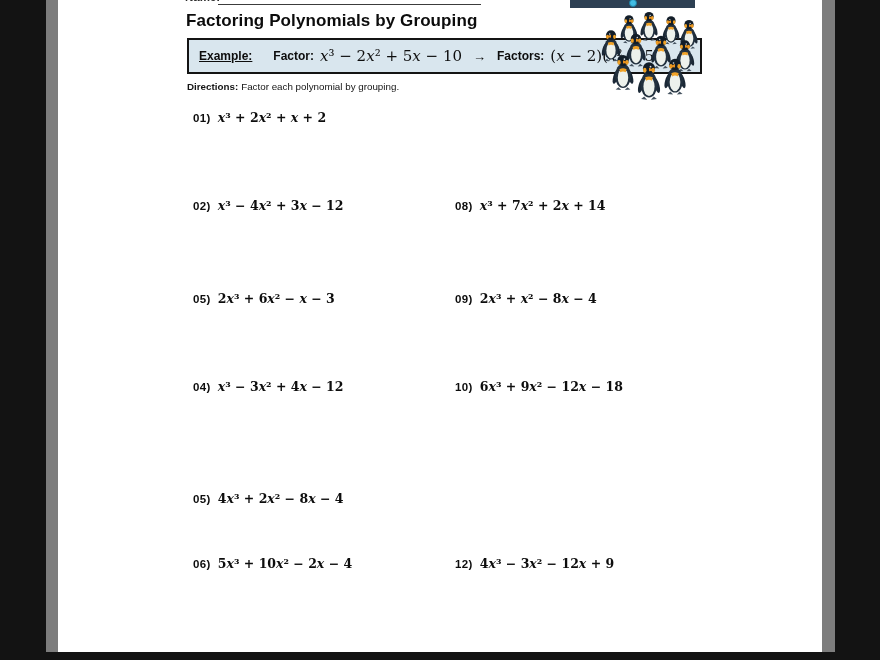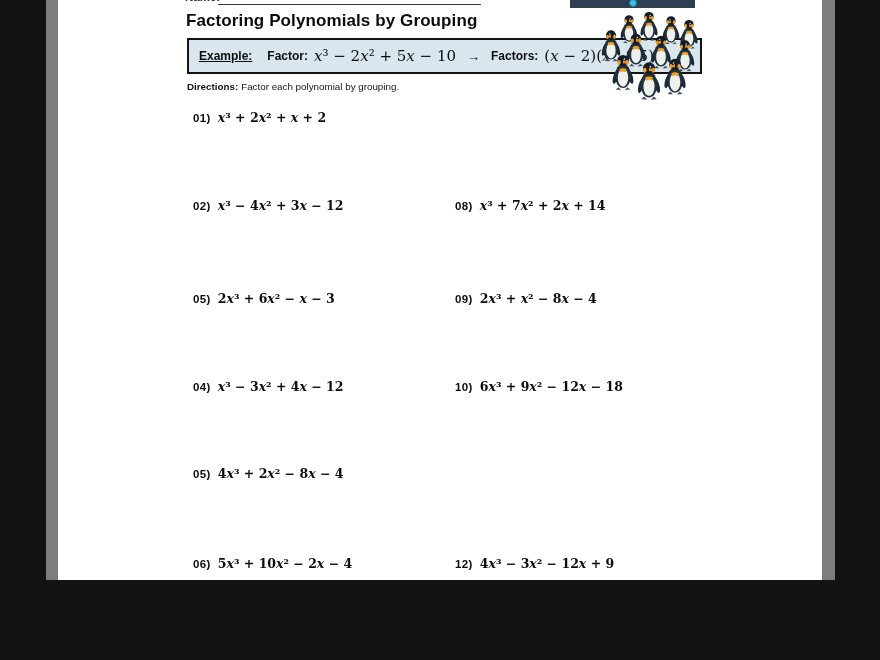--- a/index.html
+++ b/index.html
@@ -1,21 +1,21 @@
 <!DOCTYPE html>
 <html style="--frame-bg: #131313; --gutter-strip: #7d7d7d; --page-bg: #ffffff; --example-bg: #d9e6ee; --selection-bar: #2d4053; --selection-handle: #41bde4;"><head>
 <meta charset="utf-8">
 <style>
   html, body { margin: 0; padding: 0; background: #131313; }
   * { box-sizing: border-box; }
 
   .stage {
     position: relative;
     width: 880px;
-    height: 580px;
+    height: 652px;
     background: var(--frame-bg, #131313);
     overflow: hidden;
     font-family: "Liberation Sans", sans-serif;
   }
 
   .gutter-strip {
     position: absolute;
     top: 0;
     height: 660px;
     background: var(--gutter-strip, #7d7d7d);
@@ -95,21 +95,21 @@
     display: flex;
     align-items: center;
     padding-left: 10px;
     white-space: nowrap;
     font-size: 12px;
     color: #0d0d0d;
   }
   .ex-underline {
     font-weight: bold;
     text-decoration: underline;
-    margin-right: 15px;
+    margin-right: 21px;
   }
   .blabel { font-weight: bold; margin-right: 6px; }
 
   .math {
     font-family: "DejaVu Serif", serif;
     font-size: 15px;
     color: #0d0d0d;
   }
   .math i { font-style: italic; }
 
@@ -214,21 +214,21 @@
       <use href="#pg" transform="translate(32,64) scale(0.9)"></use>
       <use href="#pg" transform="translate(58,72) scale(0.96)"></use>
       <use href="#pg" transform="translate(84,68) scale(-0.92,0.92)"></use>
     </svg>
 
     <div class="problems">
         <div class="problem" style="left: 135px; top: 108px;"><span class="pnum">01)</span><span class="math"><i>x</i>³ + 2<i>x</i>² + <i>x</i> + 2</span></div>
         <div class="problem" style="left: 135px; top: 196px;"><span class="pnum">02)</span><span class="math"><i>x</i>³ − 4<i>x</i>² + 3<i>x</i> − 12</span></div>
         <div class="problem" style="left: 135px; top: 289px;"><span class="pnum">05)</span><span class="math">2<i>x</i>³ + 6<i>x</i>² − <i>x</i> − 3</span></div>
         <div class="problem" style="left: 135px; top: 377px;"><span class="pnum">04)</span><span class="math"><i>x</i>³ − 3<i>x</i>² + 4<i>x</i> − 12</span></div>
-        <div class="problem" style="left: 135px; top: 464px; text-align: right;"><span class="pnum">05)</span><span class="math">4<i>x</i>³ + 2<i>x</i>² − 8<i>x</i> − 4</span></div>
+        <div class="problem" style="left: 135px; top: 489px; text-align: right;"><span class="pnum">05)</span><span class="math">4<i>x</i>³ + 2<i>x</i>² − 8<i>x</i> − 4</span></div>
         <div class="problem" style="left: 135px; top: 554px;"><span class="pnum">06)</span><span class="math">5<i>x</i>³ + 10<i>x</i>² − 2<i>x</i> − 4</span></div>
         <div class="problem" style="left: 397px; top: 196px;"><span class="pnum">08)</span><span class="math"><i>x</i>³ + 7<i>x</i>² + 2<i>x</i> + 14</span></div>
         <div class="problem" style="left: 397px; top: 289px;"><span class="pnum">09)</span><span class="math">2<i>x</i>³ + <i>x</i>² − 8<i>x</i> − 4</span></div>
         <div class="problem" style="left: 397px; top: 377px;"><span class="pnum">10)</span><span class="math">6<i>x</i>³ + 9<i>x</i>² − 12<i>x</i> − 18</span></div>
         <div class="problem" style="left: 397px; top: 554px; text-align: center;"><span class="pnum">12)</span><span class="math">4<i>x</i>³ − 3<i>x</i>² − 12<i>x</i> + 9</span></div>
       </div>
 
   </div>
 </div>
 

